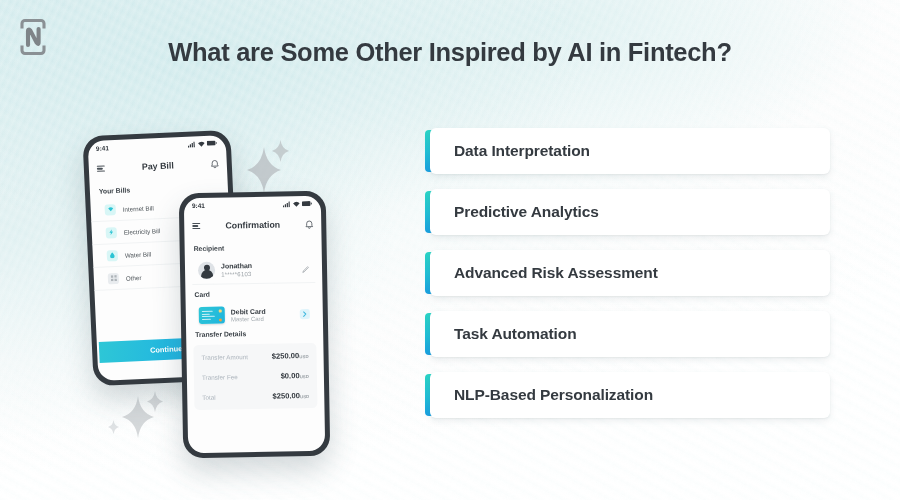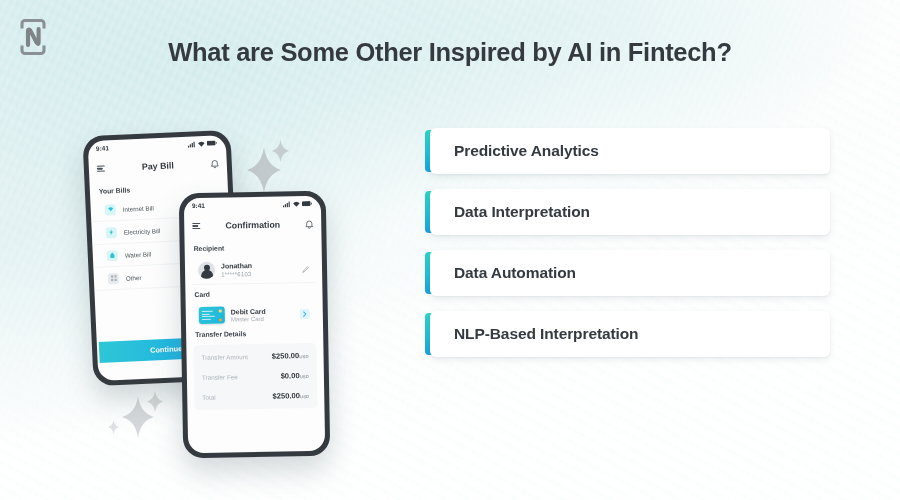--- a/index.html
+++ b/index.html
@@ -431,30 +431,35 @@
       </div>
 
     </div>
   </div>
 </div>
 
 <div id="trend-list">
   <div class="trend-item">
     <span class="trend-bar"></span>
     <span class="trend-card"></span>
-    <span class="trend-text">Predictive Analytics</span>
+    <span class="trend-text">Data Interpretation</span>
   </div>
   <div class="trend-item">
     <span class="trend-bar"></span>
     <span class="trend-card"></span>
-    <span class="trend-text">Data Interpretation</span>
+    <span class="trend-text">Predictive Analytics</span>
   </div>
   <div class="trend-item">
     <span class="trend-bar"></span>
     <span class="trend-card"></span>
-    <span class="trend-text">Data Automation</span>
+    <span class="trend-text">Advanced Risk Assessment</span>
   </div>
   <div class="trend-item">
     <span class="trend-bar"></span>
     <span class="trend-card"></span>
-    <span class="trend-text">NLP-Based Interpretation</span>
+    <span class="trend-text">Task Automation</span>
+  </div>
+  <div class="trend-item">
+    <span class="trend-bar"></span>
+    <span class="trend-card"></span>
+    <span class="trend-text">NLP-Based Personalization</span>
   </div>
 </div>
 
 </body></html>

